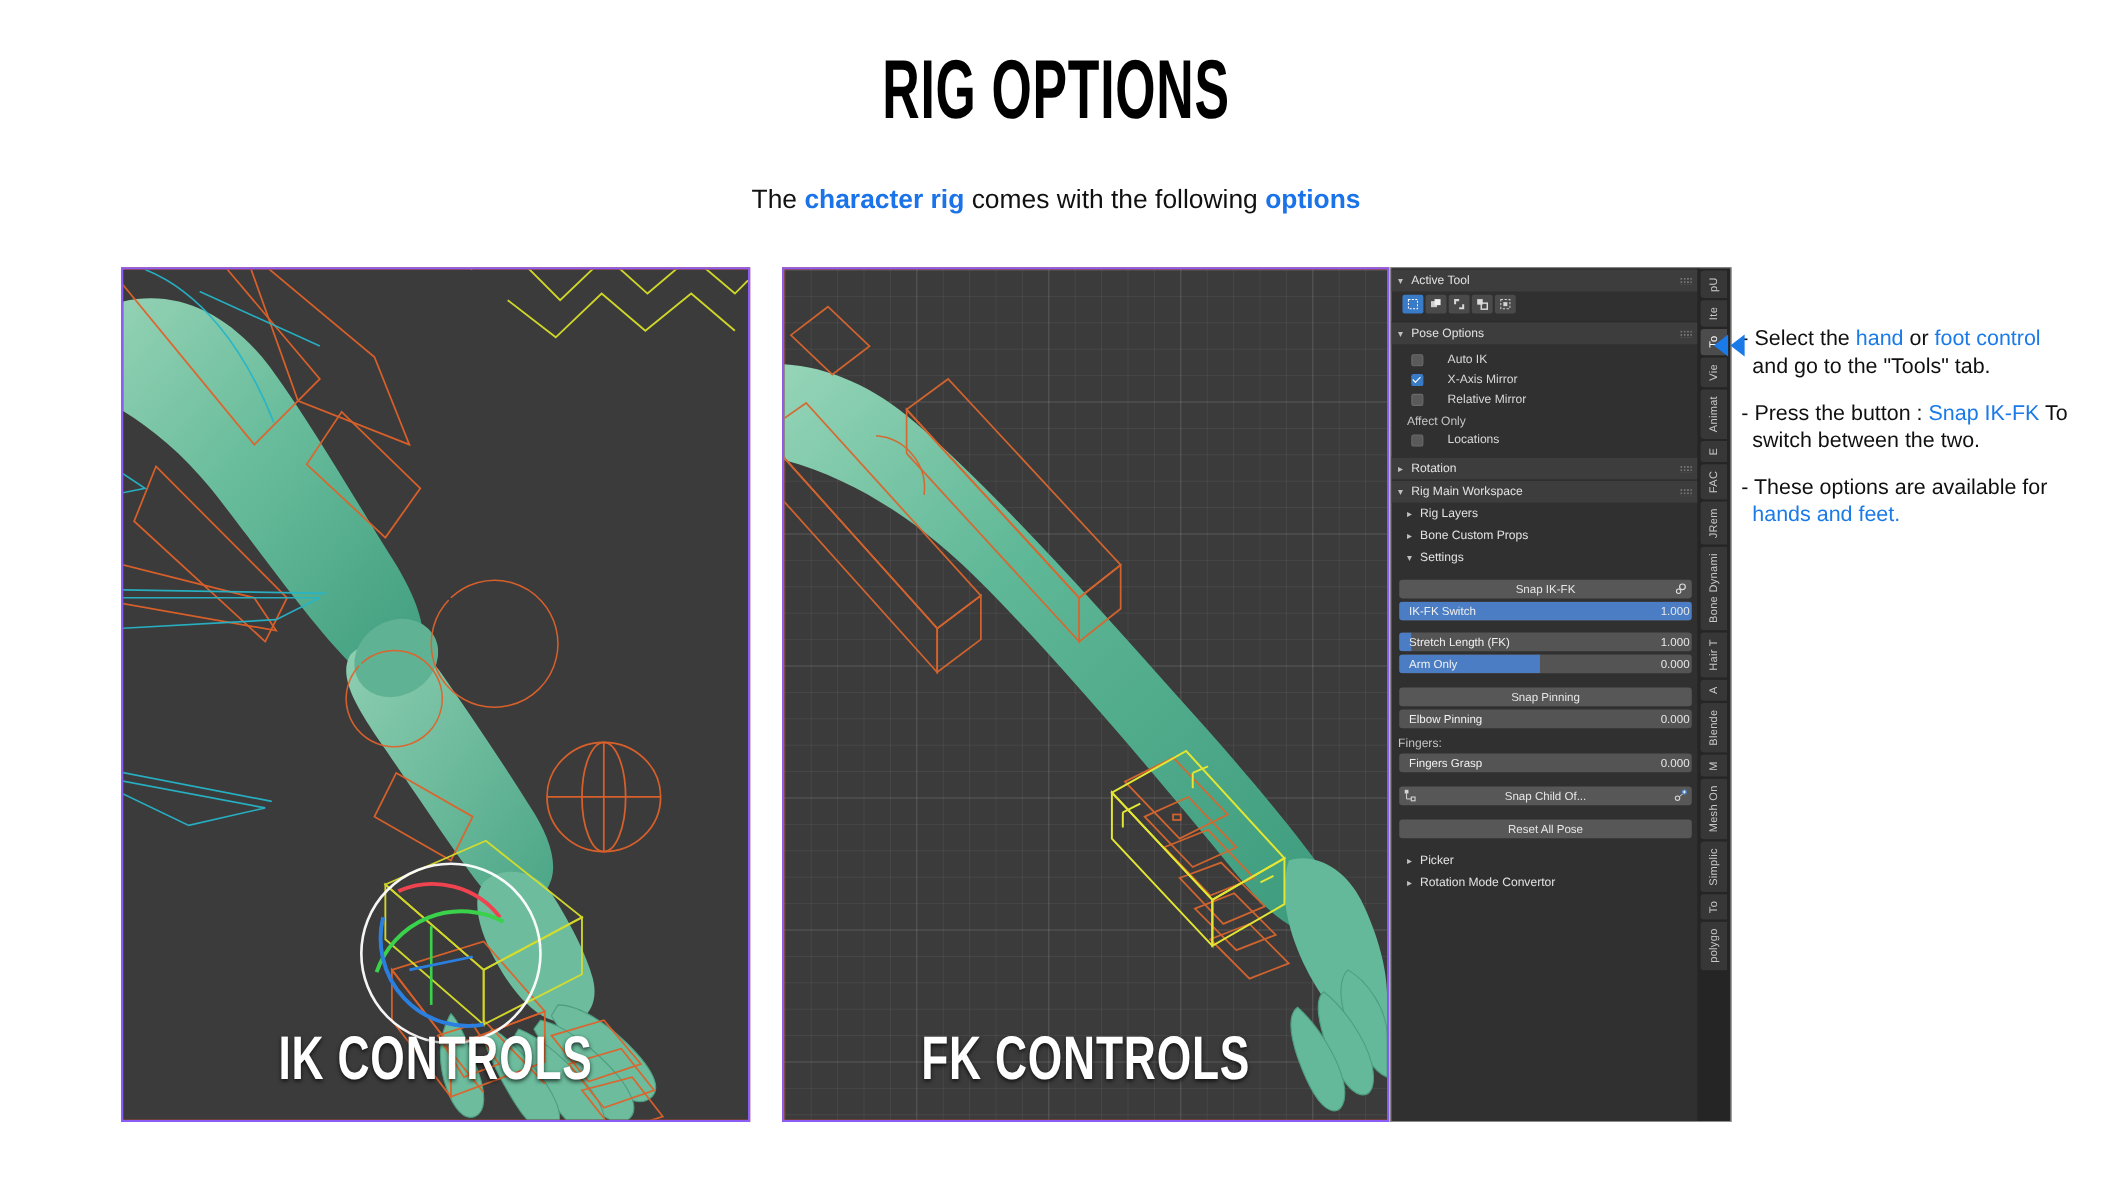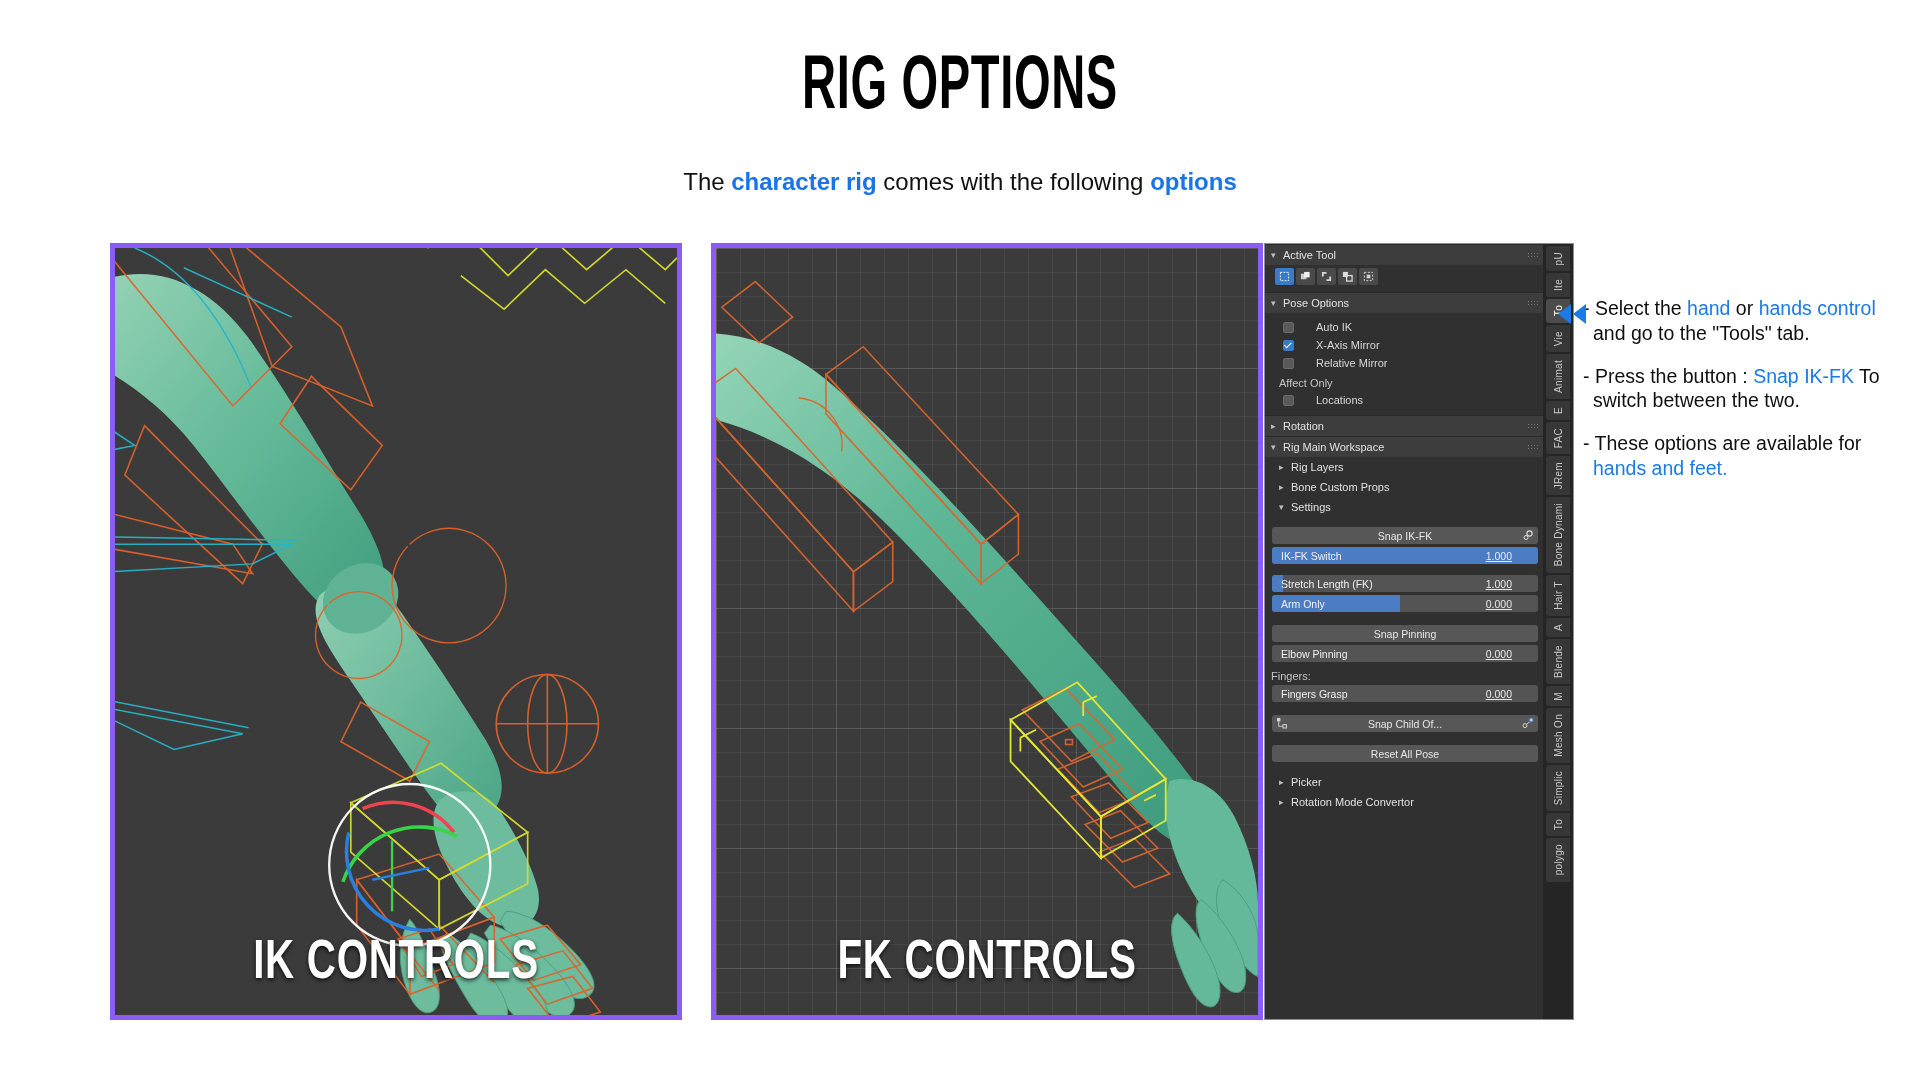--- a/index.html
+++ b/index.html
@@ -28,21 +28,21 @@
     position: absolute; top: 168px; left: 0; width: 1920px;
     text-align: center;
     font-size: 24px; color: #111;
     line-height: 1.2;
   }
   .subtitle .hl { color: #1a73e8; font-weight: bold; }
 
   
   .shot {
     position: absolute;
-    border: 5px solid #8b5cf6;
+    border: 2px solid #8b5cf6;
     overflow: hidden;
     background: #c2410c;
   }
   #shot-ik { left: 110px; top: 243px; width: 572px; height: 777px; }
   #shot-fk { left: 711px; top: 243px; width: 552px; height: 777px; }
 
   .vp-bg { position: absolute; inset: 0; background: #3b3b3b; }
   .vp-grid {
     position: absolute; inset: 0;
     background-image:
@@ -171,21 +171,21 @@
     background:#545454; border-radius:3px;
     overflow:hidden;
     display:flex; align-items:center;
     font-size:10.5px;
   }
   .slider .fill {
     position:absolute; left:0; top:0; bottom:0;
     background:#4a7dc4;
   }
   .slider .nm { position:relative; padding-left:9px; color:#f0f0f0; }
-  .slider .vl { position:relative; margin-left:auto; padding-right:26px; color:#e8e8e8;text-decoration:underline; }
+  .slider .vl { position:relative; margin-left:auto; padding-right:2px; color:#e8e8e8; }
   .gap { height:7px; }
 
   
   #annot { position:absolute; left:1583px; top:296px; width:300px; }
   .arrow-wrap { position:absolute; left:-28px; top:6px; }
   .ann-block { font-size:19.5px; line-height:1.27; color:#101010; }
   .ann-block p { margin-bottom:18px; }
   .ann-block .hl { color:#1a7ae8; }
   .ind { padding-left:10px; text-indent:-10px; }
 </style>
@@ -578,19 +578,19 @@
   </div>
 
   <div id="annot">
     <div class="arrow-wrap">
       <svg width="34" height="24" viewBox="0 0 34 24">
         <path d="M16 2 L16 22 L3 12 Z" fill="#1a7ae8"></path>
         <path d="M31 2 L31 22 L18 12 Z" fill="#1a7ae8"></path>
       </svg>
     </div>
     <div class="ann-block" id="ann-bullets">
-        <p class="ind"><span>- Select the </span><span class="hl">hand</span><span> or </span><span class="hl">hands control</span><span> and go to the "Tools" tab.</span></p>
+        <p class="ind"><span>- Select the </span><span class="hl">hand</span><span> or </span><span class="hl">foot control</span><span> and go to the "Tools" tab.</span></p>
         <p class="ind"><span>- Press the button : </span><span class="hl">Snap IK-FK</span><span> To switch between the two.</span></p>
         <p class="ind"><span>- These options are available for </span><span class="hl">hands and feet.</span></p>
       </div>
   </div>
 
 </div>
 
 </body></html>

